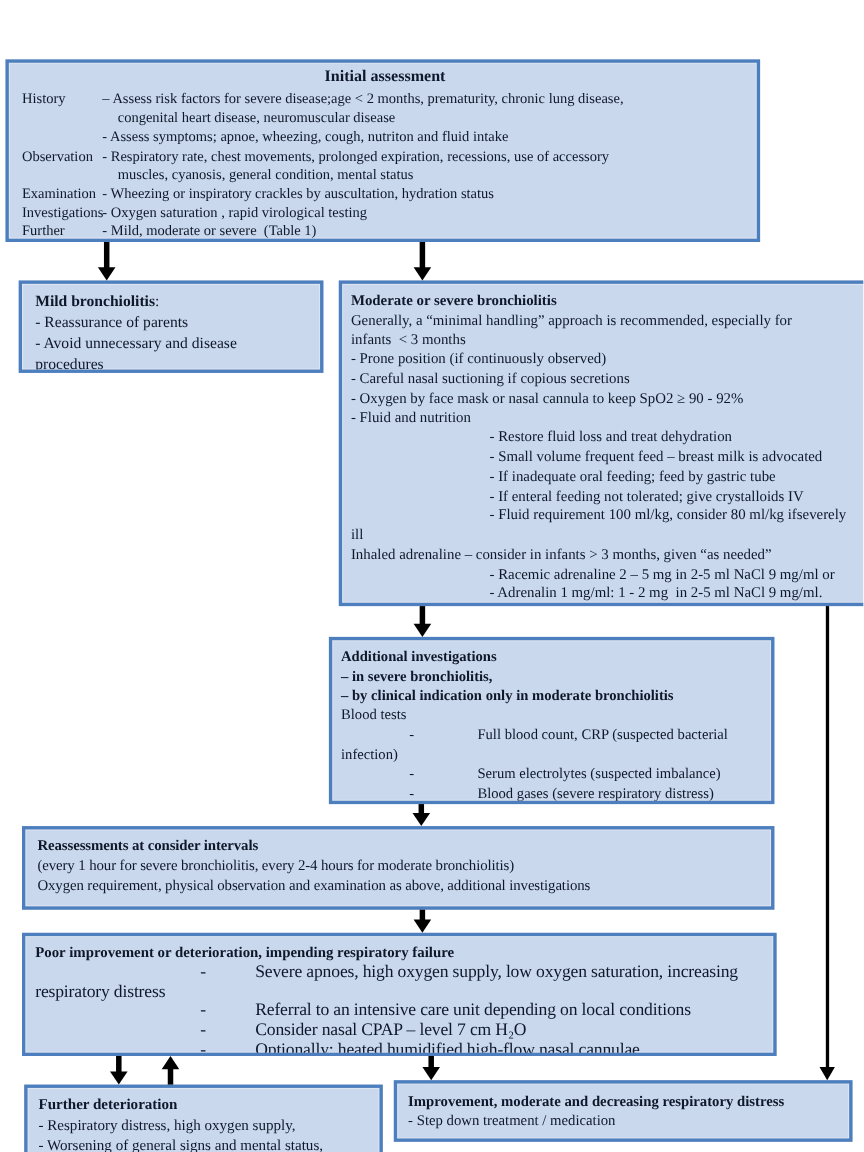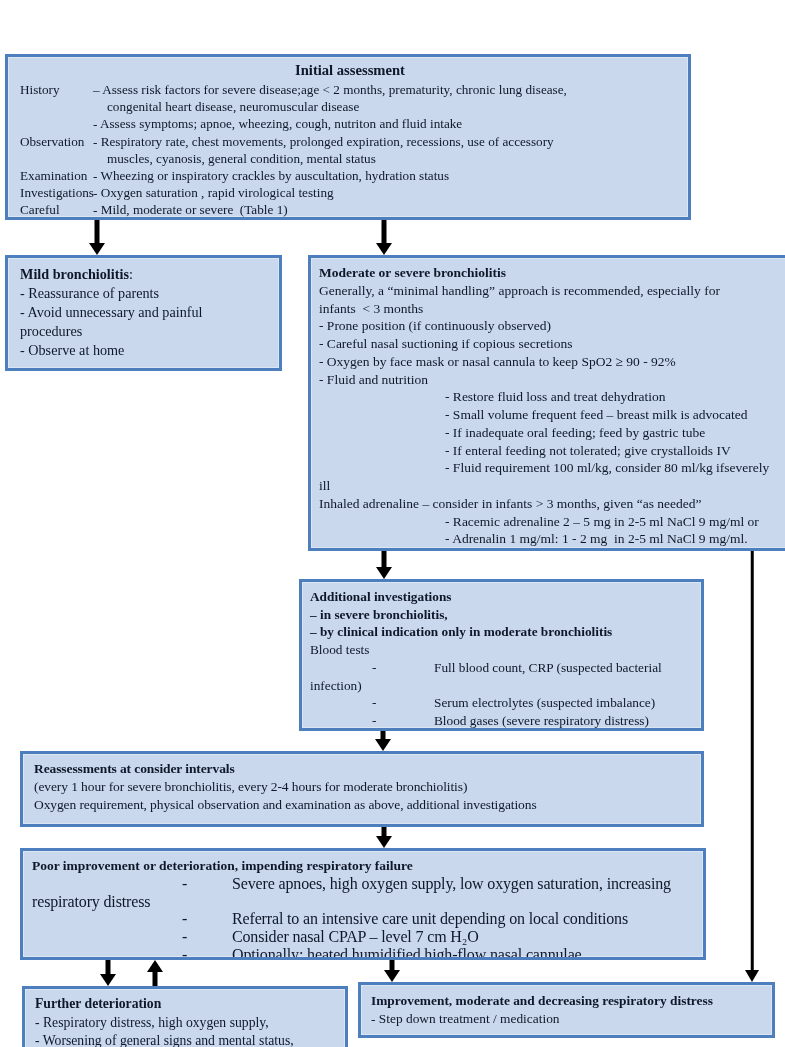--- a/index.html
+++ b/index.html
@@ -76,33 +76,33 @@
             <div class="ln">- Wheezing or inspiratory crackles by auscultation, hydration status</div>
           </div>
         </div>
         <div class="row">
           <div class="lbl">Investigations</div>
           <div class="lns">
             <div class="ln">- Oxygen saturation , rapid virological testing</div>
           </div>
         </div>
         <div class="row">
-          <div class="lbl">Careful</div>
+          <div class="lbl">Further</div>
           <div class="lns">
             <div class="ln">- Mild, moderate or severe  (Table 1)</div>
           </div>
         </div>
       </div>
   </div>
 
-  <div class="box box-mild" style="left:5px;top:207px;width:277px;height:116px;">
+  <div class="box box-mild" style="left:17px;top:207px;width:277px;height:84px;">
     <div class="title"><span>Mild bronchiolitis</span><span class="nb">:</span></div>
     <div>
         <div class="ln">- Reassurance of parents</div>
-        <div class="ln">- Avoid unnecessary and painful</div>
+        <div class="ln">- Avoid unnecessary and disease</div>
         <div class="ln">procedures</div>
         <div class="ln">- Observe at home</div>
       </div>
   </div>
 
   <div class="box box-moderate" style="left:308px;top:207px;width:481px;height:296px;">
     <div class="title">Moderate or severe bronchiolitis</div>
     <div>
         <div class="ln">Generally, a “minimal handling” approach is recommended, especially for</div>
         <div class="ln">infants  &lt; 3 months</div>

